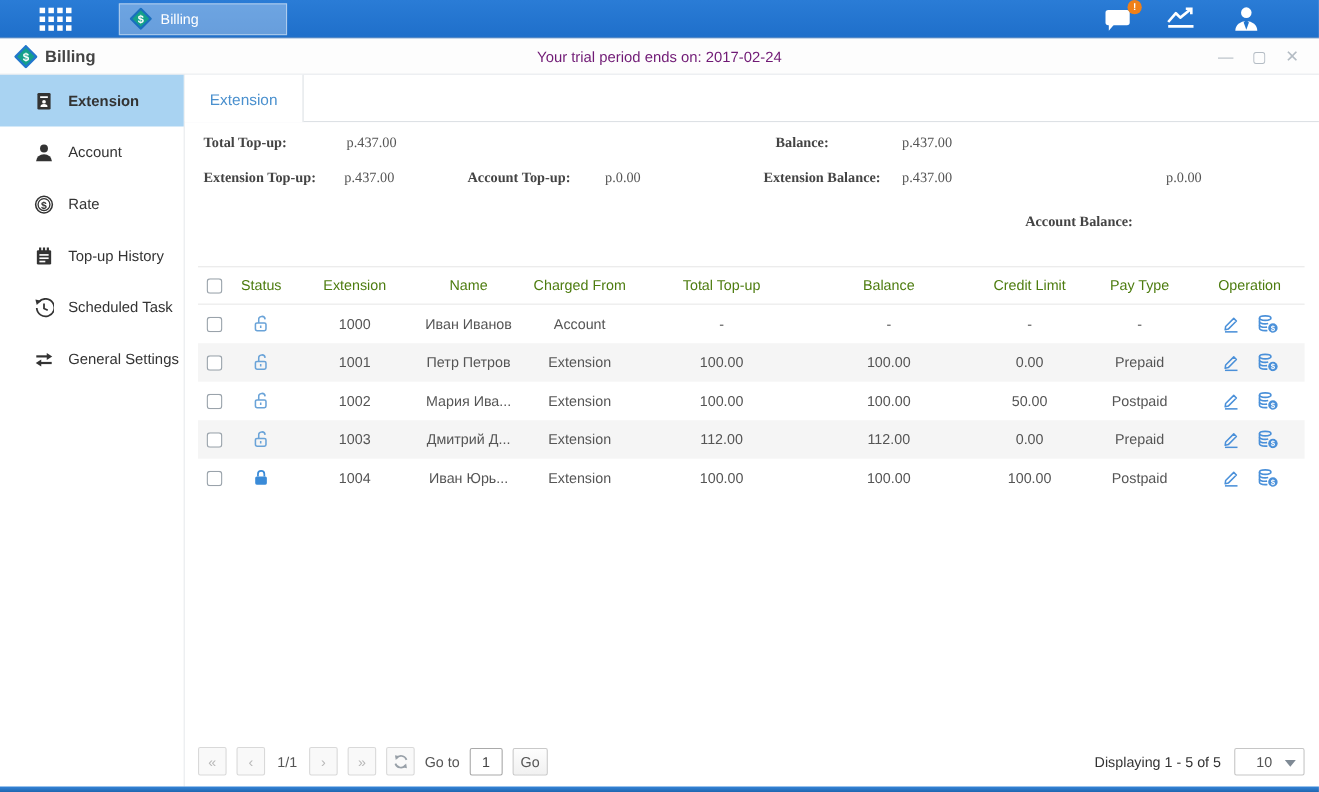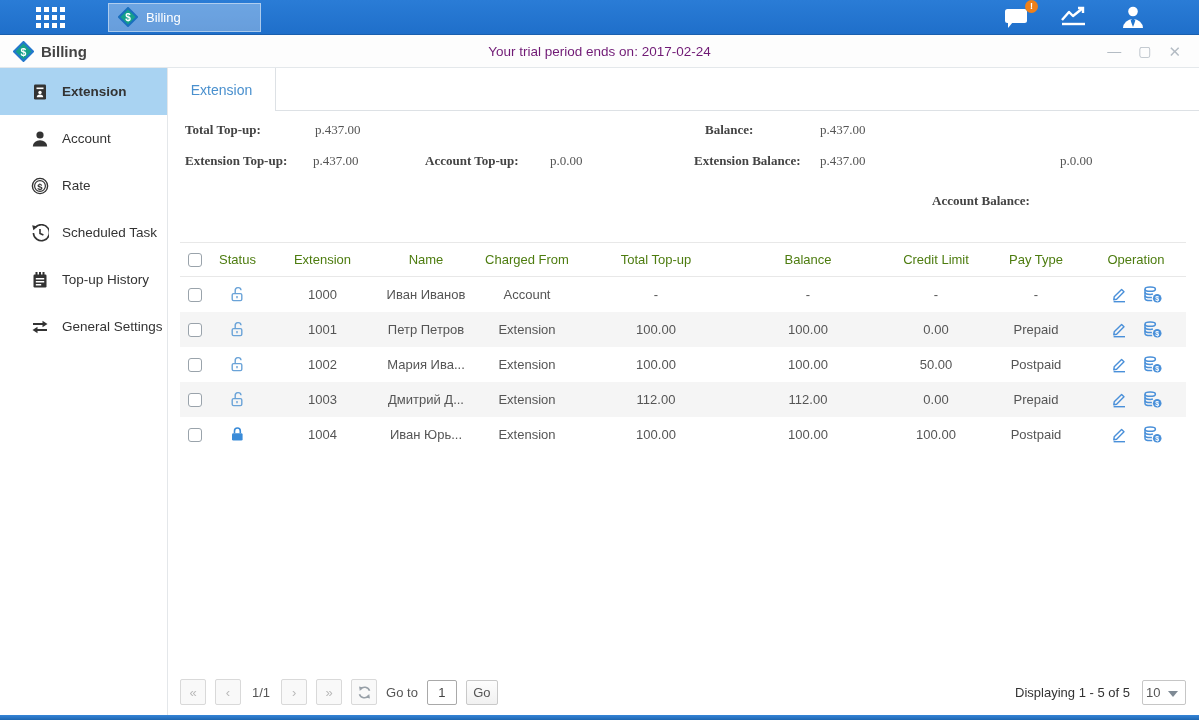--- a/index.html
+++ b/index.html
@@ -69,22 +69,22 @@
   .pg-btn { width:26px; height:26px; border:1px solid #d9d9d9; background:#f9f9f9; border-radius:2px;
     color:#b9b9b9; font-size:13px; display:flex; align-items:center; justify-content:center; cursor:pointer; }
   .pg-num { color:#555; padding:0 2px; }
   .goto-label { color:#555; margin-left:0; }
   .goto-input { width:30px; height:25px; border:1px solid #a9a9a9; border-radius:2px; text-align:center;
     font-size:13px; color:#444; font-family:inherit; }
   .go-btn { width:32px; height:25px; border:1px solid #c9c9c9; background:linear-gradient(#fdfdfd,#f1f1f1);
     border-radius:2px; color:#555; font-size:13px; cursor:pointer; font-family:inherit; }
   .pager-right { margin-left:auto; display:flex; align-items:center; gap:12px; }
   .displaying { color:#333; }
-  .pagesize { width:44px; height:25px; border:1px solid #c6c6c6; border-radius:2px; background:#fff;
-    display:flex; align-items:center; padding-left:3px; position:relative; cursor:pointer; color:#555; }
+  .pagesize { width:64px; height:25px; border:1px solid #c6c6c6; border-radius:2px; background:#fff;
+    display:flex; align-items:center; padding-left:19px; position:relative; cursor:pointer; color:#555; }
   .caret { position:absolute; right:7px; top:10px; width:0; height:0;
     border-left:5px solid transparent; border-right:5px solid transparent; border-top:6px solid #7f8a95; }
 
   .bottom-strip { position:absolute; bottom:0; left:0; width:100%; height:5px;
     background:linear-gradient(#3585d8,#1f66b0); }
 </style>
 </head>
 <body>
 
 <div class="topbar">
@@ -177,44 +177,44 @@
   </div>
   <div class="side-item">
     <span class="s-icon">
       <svg width="18" height="18" viewBox="0 0 18 18" fill="none">
           <circle cx="9" cy="9" r="7.6" stroke="#333" stroke-width="1.4"></circle>
           <circle cx="9" cy="9" r="5.4" stroke="#333" stroke-width="1.2"></circle>
           <text x="9" y="12.6" font-size="9.5" font-weight="bold" fill="#333" text-anchor="middle">$</text>
         </svg>
     </span>
     <span>Rate</span>
-  </div>
-  <div class="side-item">
-    <span class="s-icon">
-      <svg width="18" height="18" viewBox="0 0 18 18" fill="none">
-          <path d="M4.2 3.6 A8 8 0 1 1 2.4 9" stroke="#333" stroke-width="1.6"></path>
-          <polygon points="1.2,1.2 6.6,2.4 2.4,6.2" fill="#333"></polygon>
-          <polyline points="9,5 9,9.4 12.4,11" stroke="#333" stroke-width="1.6"></polyline>
-        </svg>
-    </span>
-    <span>Scheduled Task</span>
   </div>
   <div class="side-item">
     <span class="s-icon">
       <svg width="18" height="18" viewBox="0 0 18 18">
           <rect x="2.5" y="3.5" width="13" height="13" rx="1.2" fill="#333"></rect>
           <rect x="4.5" y="1" width="2" height="4" fill="#333"></rect>
           <rect x="8" y="1" width="2" height="4" fill="#333"></rect>
           <rect x="11.5" y="1" width="2" height="4" fill="#333"></rect>
           <rect x="4.8" y="7" width="8.4" height="1.5" fill="#fff"></rect>
           <rect x="4.8" y="10" width="8.4" height="1.5" fill="#fff"></rect>
           <rect x="4.8" y="13" width="5.4" height="1.5" fill="#fff"></rect>
         </svg>
     </span>
     <span>Top-up History</span>
+  </div>
+  <div class="side-item">
+    <span class="s-icon">
+      <svg width="18" height="18" viewBox="0 0 18 18" fill="none">
+          <path d="M4.2 3.6 A8 8 0 1 1 2.4 9" stroke="#333" stroke-width="1.6"></path>
+          <polygon points="1.2,1.2 6.6,2.4 2.4,6.2" fill="#333"></polygon>
+          <polyline points="9,5 9,9.4 12.4,11" stroke="#333" stroke-width="1.6"></polyline>
+        </svg>
+    </span>
+    <span>Scheduled Task</span>
   </div>
   <div class="side-item">
     <span class="s-icon">
       <svg width="18" height="18" viewBox="0 0 18 18">
           <rect x="2" y="5" width="11" height="2" fill="#333"></rect>
           <polygon points="16.5,6 11.5,2.8 11.5,9.2" fill="#333"></polygon>
           <rect x="5" y="11" width="11" height="2" fill="#333"></rect>
           <polygon points="1.5,12 6.5,8.8 6.5,15.2" fill="#333"></polygon>
         </svg>
     </span>

